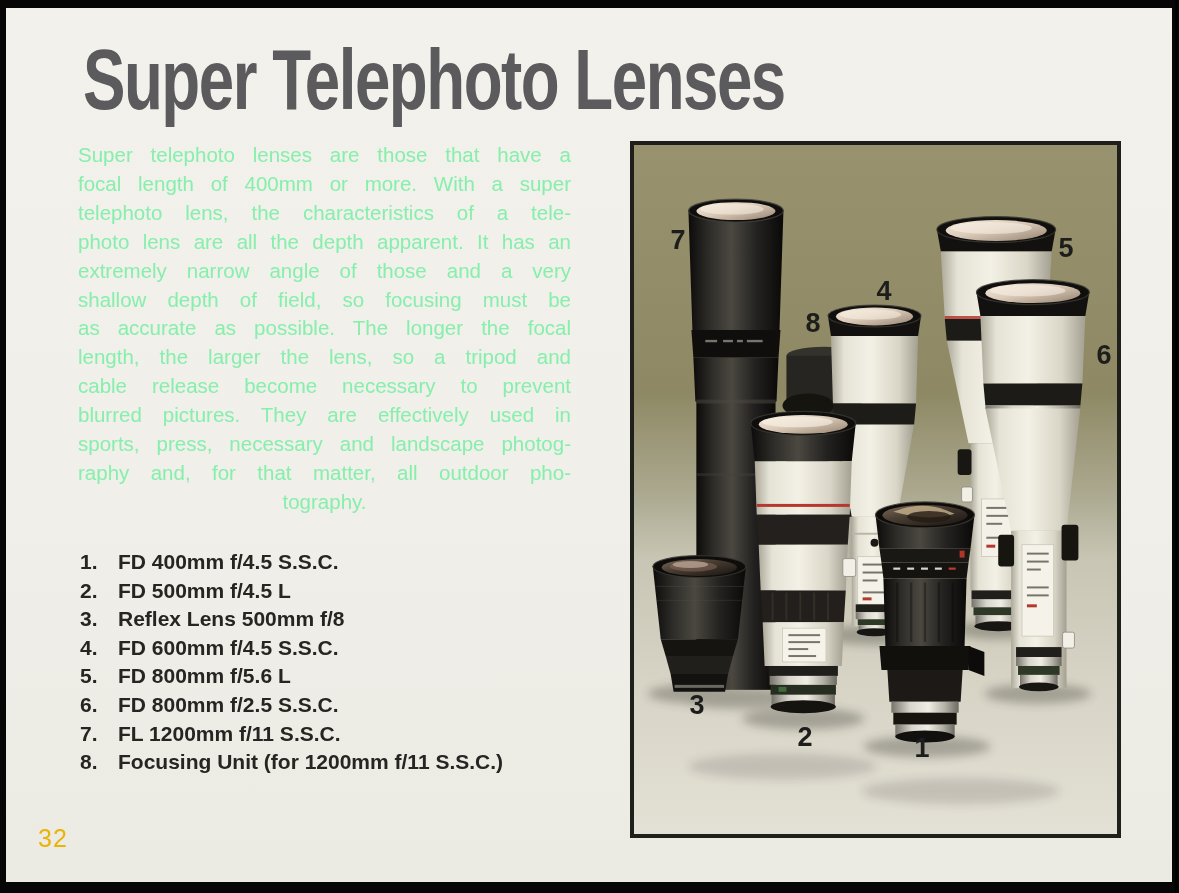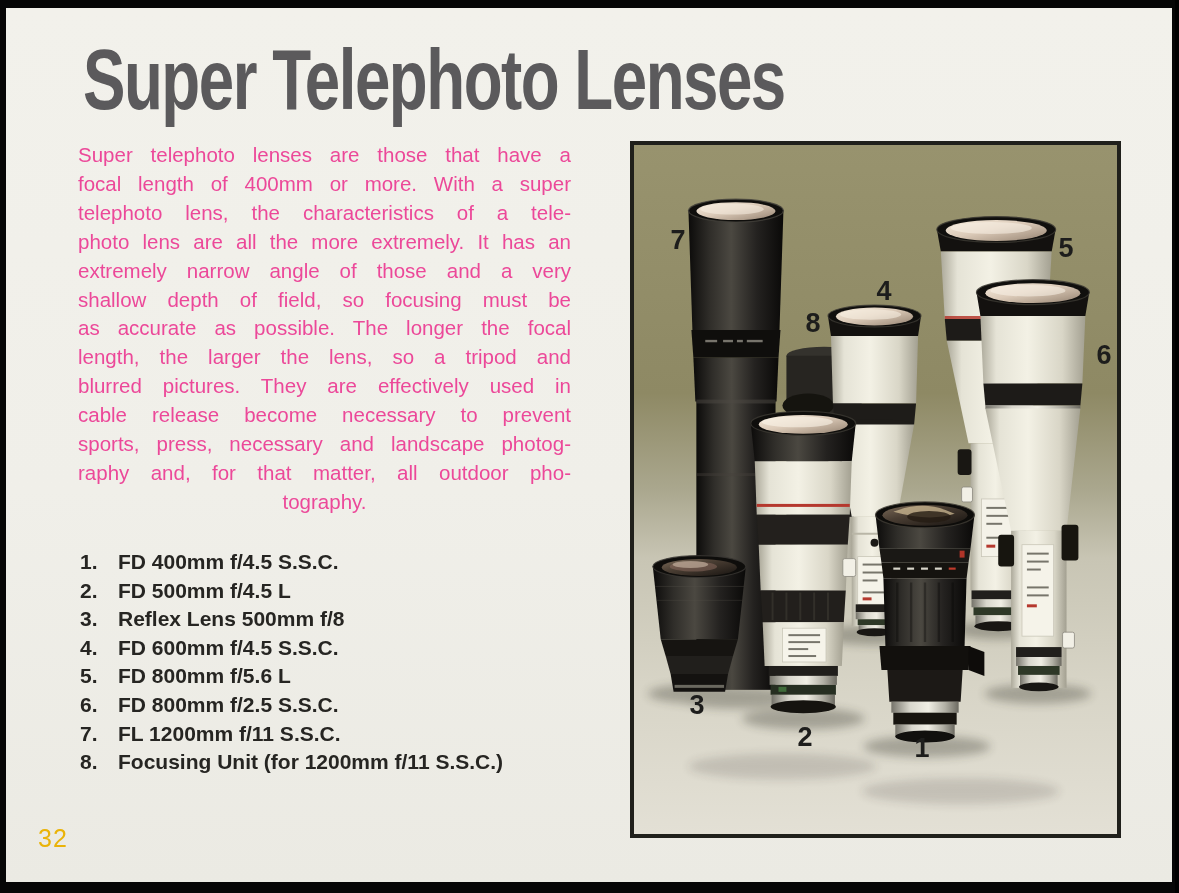--- a/index.html
+++ b/index.html
@@ -14,21 +14,21 @@
     background:linear-gradient(180deg,#f2f1eb 0%,#f0efe9 55%,#ebeae3 100%);
   }
   .page-title {
     position:absolute; left:83px; top:34px;
     font-size:86px; line-height:90px; font-weight:bold; color:#5b5a5c;
     letter-spacing:-2px; white-space:nowrap;
     transform:scaleX(0.74); transform-origin:left top;
   }
   .intro {
     position:absolute; left:78px; top:141px; width:493px;
-    font-size:20.5px; line-height:28.9px; color:#ec4899;
+    font-size:20.5px; line-height:28.9px; color:#86efac;
   }
   .intro .jline { text-align:justify; text-align-last:justify; white-space:nowrap; }
   .intro .jlast { text-align:center; }
   .lens-list {
     position:absolute; left:80px; top:548px; width:510px;
     font-size:21px; line-height:28.6px; font-weight:bold; color:#262522;
   }
   .lens-row { display:flex; }
   .lens-num { width:38px; flex:0 0 38px; }
   .page-number {
@@ -50,27 +50,27 @@
 
 <div class="scan">
   <div class="paper"></div>
 
   <div class="page-title">Super Telephoto Lenses</div>
 
   <div class="intro">
     <div class="jline">Super telephoto lenses are those that have a</div>
     <div class="jline">focal length of 400mm or more. With a super</div>
     <div class="jline">telephoto lens, the characteristics of a tele-</div>
-    <div class="jline">photo lens are all the more extremely. It has an</div>
+    <div class="jline">photo lens are all the depth apparent. It has an</div>
     <div class="jline">extremely narrow angle of those and a very</div>
     <div class="jline">shallow depth of field, so focusing must be</div>
     <div class="jline">as accurate as possible. The longer the focal</div>
     <div class="jline">length, the larger the lens, so a tripod and</div>
+    <div class="jline">cable release become necessary to prevent</div>
     <div class="jline">blurred pictures. They are effectively used in</div>
-    <div class="jline">cable release become necessary to prevent</div>
     <div class="jline">sports, press, necessary and landscape photog-</div>
     <div class="jline">raphy and, for that matter, all outdoor pho-</div>
     <div class="jlast">tography.</div>
   </div>
 
   <div class="lens-list">
     <div class="lens-row">
       <span class="lens-num">1.</span>
       <span>FD 400mm f/4.5 S.S.C.</span>
     </div>

